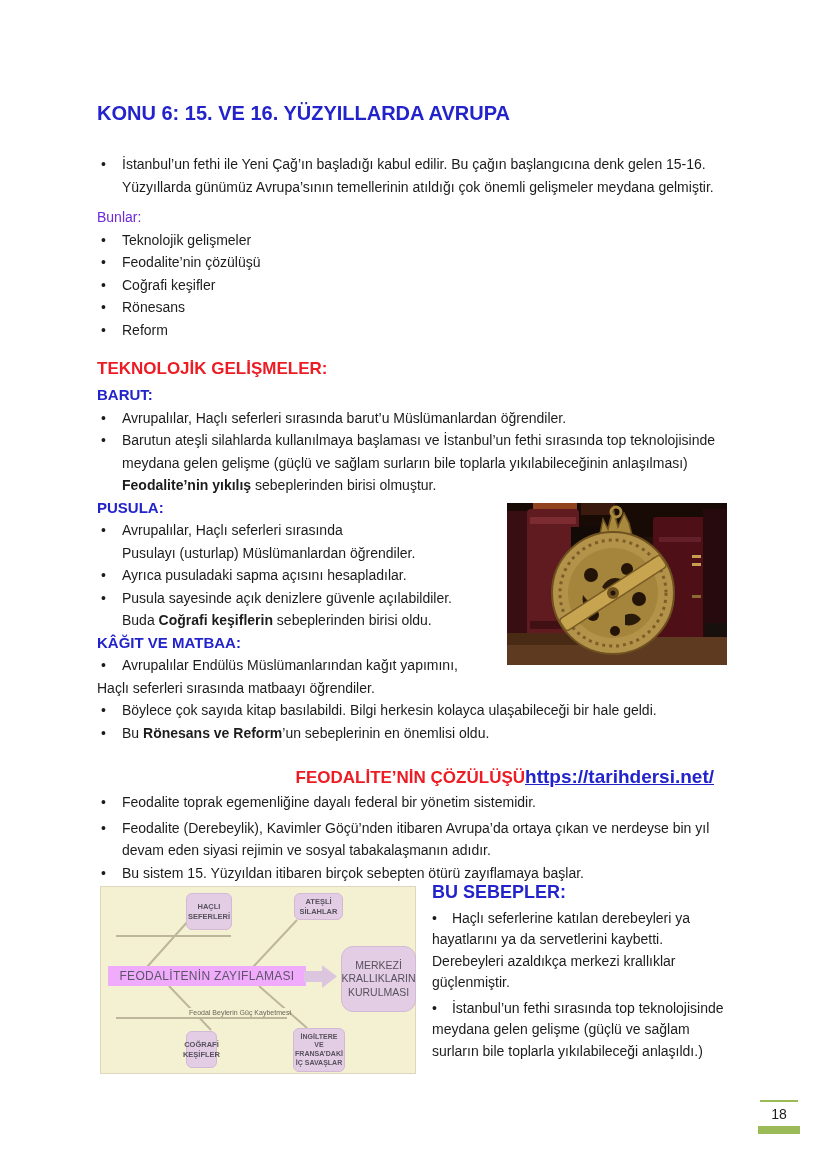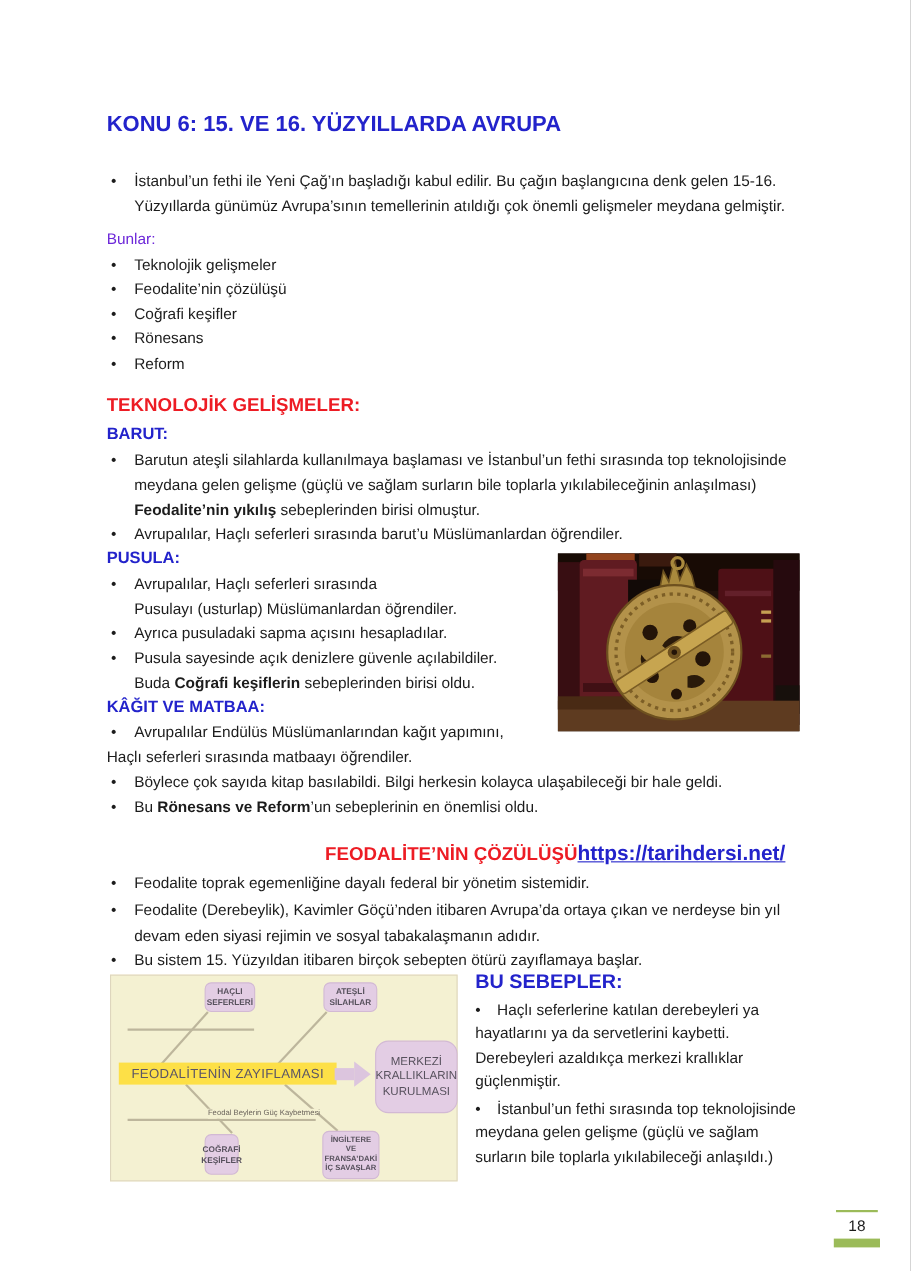--- a/index.html
+++ b/index.html
@@ -40,21 +40,21 @@
     font-family:"Liberation Sans","DejaVu Sans",sans-serif;
   }
   .diagram svg.dlines { position:absolute; left:0; top:0; }
   .dbox {
     position:absolute; background:#e3cde4; border:1px solid #d2b9d4; border-radius:6px;
     color:#57515d; font-weight:bold; font-size:7.5px; line-height:1.25;
     display:flex; align-items:center; justify-content:center; text-align:center; padding:2px;
   }
   .dspine {
     position:absolute; left:7px; top:79px; width:198px; height:20px;
-    background:#fde047; color:#5b5566; font-size:12px; font-weight:normal;
+    background:#f0abfc; color:#5b5566; font-size:12px; font-weight:normal;
     display:flex; align-items:center; justify-content:center; letter-spacing:.3px;
   }
   .dresult {
     position:absolute; left:240px; top:59px; width:75px; height:66px;
     background:#e3cde4; border:1px solid #d2b9d4; border-radius:12px;
     color:#57515d; font-size:10.5px; font-weight:normal; line-height:1.3;
     display:flex; align-items:center; justify-content:center; text-align:center;
   }
   .dnote {
     position:absolute; left:88px; top:121px; width:100px;
@@ -111,29 +111,29 @@
     <div class="li">
       <span class="blt"></span>
       <div class="txt">Reform</div>
     </div>
 
     <h2 class="red">TEKNOLOJİK GELİŞMELER:</h2>
 
     <h3 class="blue mt4">BARUT:</h3>
     <div class="li">
       <span class="blt"></span>
+      <div class="txt nw">Avrupalılar, Haçlı seferleri sırasında barut’u Müslümanlardan öğrendiler.</div>
+    </div>
+    <div class="li">
+      <span class="blt"></span>
       <div class="txt">
         <span class="nw">Barutun ateşli silahlarda kullanılmaya başlaması ve İstanbul’un fethi sırasında top teknolojisinde</span><br>
         <span class="nw">meydana gelen gelişme (güçlü ve sağlam surların bile toplarla yıkılabileceğinin anlaşılması)</span><br>
         <span class="nw"><b>Feodalite’nin yıkılış</b><span> sebeplerinden birisi olmuştur.</span></span>
       </div>
-    </div>
-    <div class="li">
-      <span class="blt"></span>
-      <div class="txt nw">Avrupalılar, Haçlı seferleri sırasında barut’u Müslümanlardan öğrendiler.</div>
     </div>
 
     <h3 class="blue">PUSULA:</h3>
     <div class="li">
       <span class="blt"></span>
       <div class="txt">
         <span class="nw">Avrupalılar, Haçlı seferleri sırasında</span><br>
         <span class="nw">Pusulayı (usturlap) Müslümanlardan öğrendiler.</span>
       </div>
     </div>
@@ -235,21 +235,21 @@
     <svg class="dlines" width="316" height="188" viewBox="0 0 316 188">
       <g stroke="#bdb69c" stroke-width="2">
         <line x1="15" y1="49" x2="130" y2="49"></line>
         <line x1="88" y1="33" x2="46" y2="80"></line>
         <line x1="196" y1="33" x2="152" y2="80"></line>
         <line x1="15" y1="131" x2="186" y2="131"></line>
         <line x1="110" y1="143" x2="68" y2="99"></line>
         <line x1="158" y1="99" x2="206" y2="141"></line>
       </g>
     </svg>
-    <div class="dbox" style="left:85px; top:6px; width:46px; height:27px;">HAÇLI SEFERLERİ</div>
+    <div class="dbox" style="left:85px; top:6px; width:46px; height:37px;">HAÇLI SEFERLERİ</div>
     <div class="dbox" style="left:193px; top:6px; width:49px; height:27px;">ATEŞLİ SİLAHLAR</div>
     <div class="dspine">FEODALİTENİN ZAYIFLAMASI</div>
     <div class="darrow">
       <svg width="34" height="28" viewBox="0 0 34 28">
         <rect x="0" y="9" width="18" height="11" fill="#dcc5de"></rect>
         <polygon points="18,3 18,26 33,14.5" fill="#dcc5de"></polygon>
       </svg>
     </div>
     <div class="dresult">MERKEZİ KRALLIKLARIN KURULMASI</div>
     <div class="dnote">Feodal Beylerin Güç Kaybetmesi</div>

